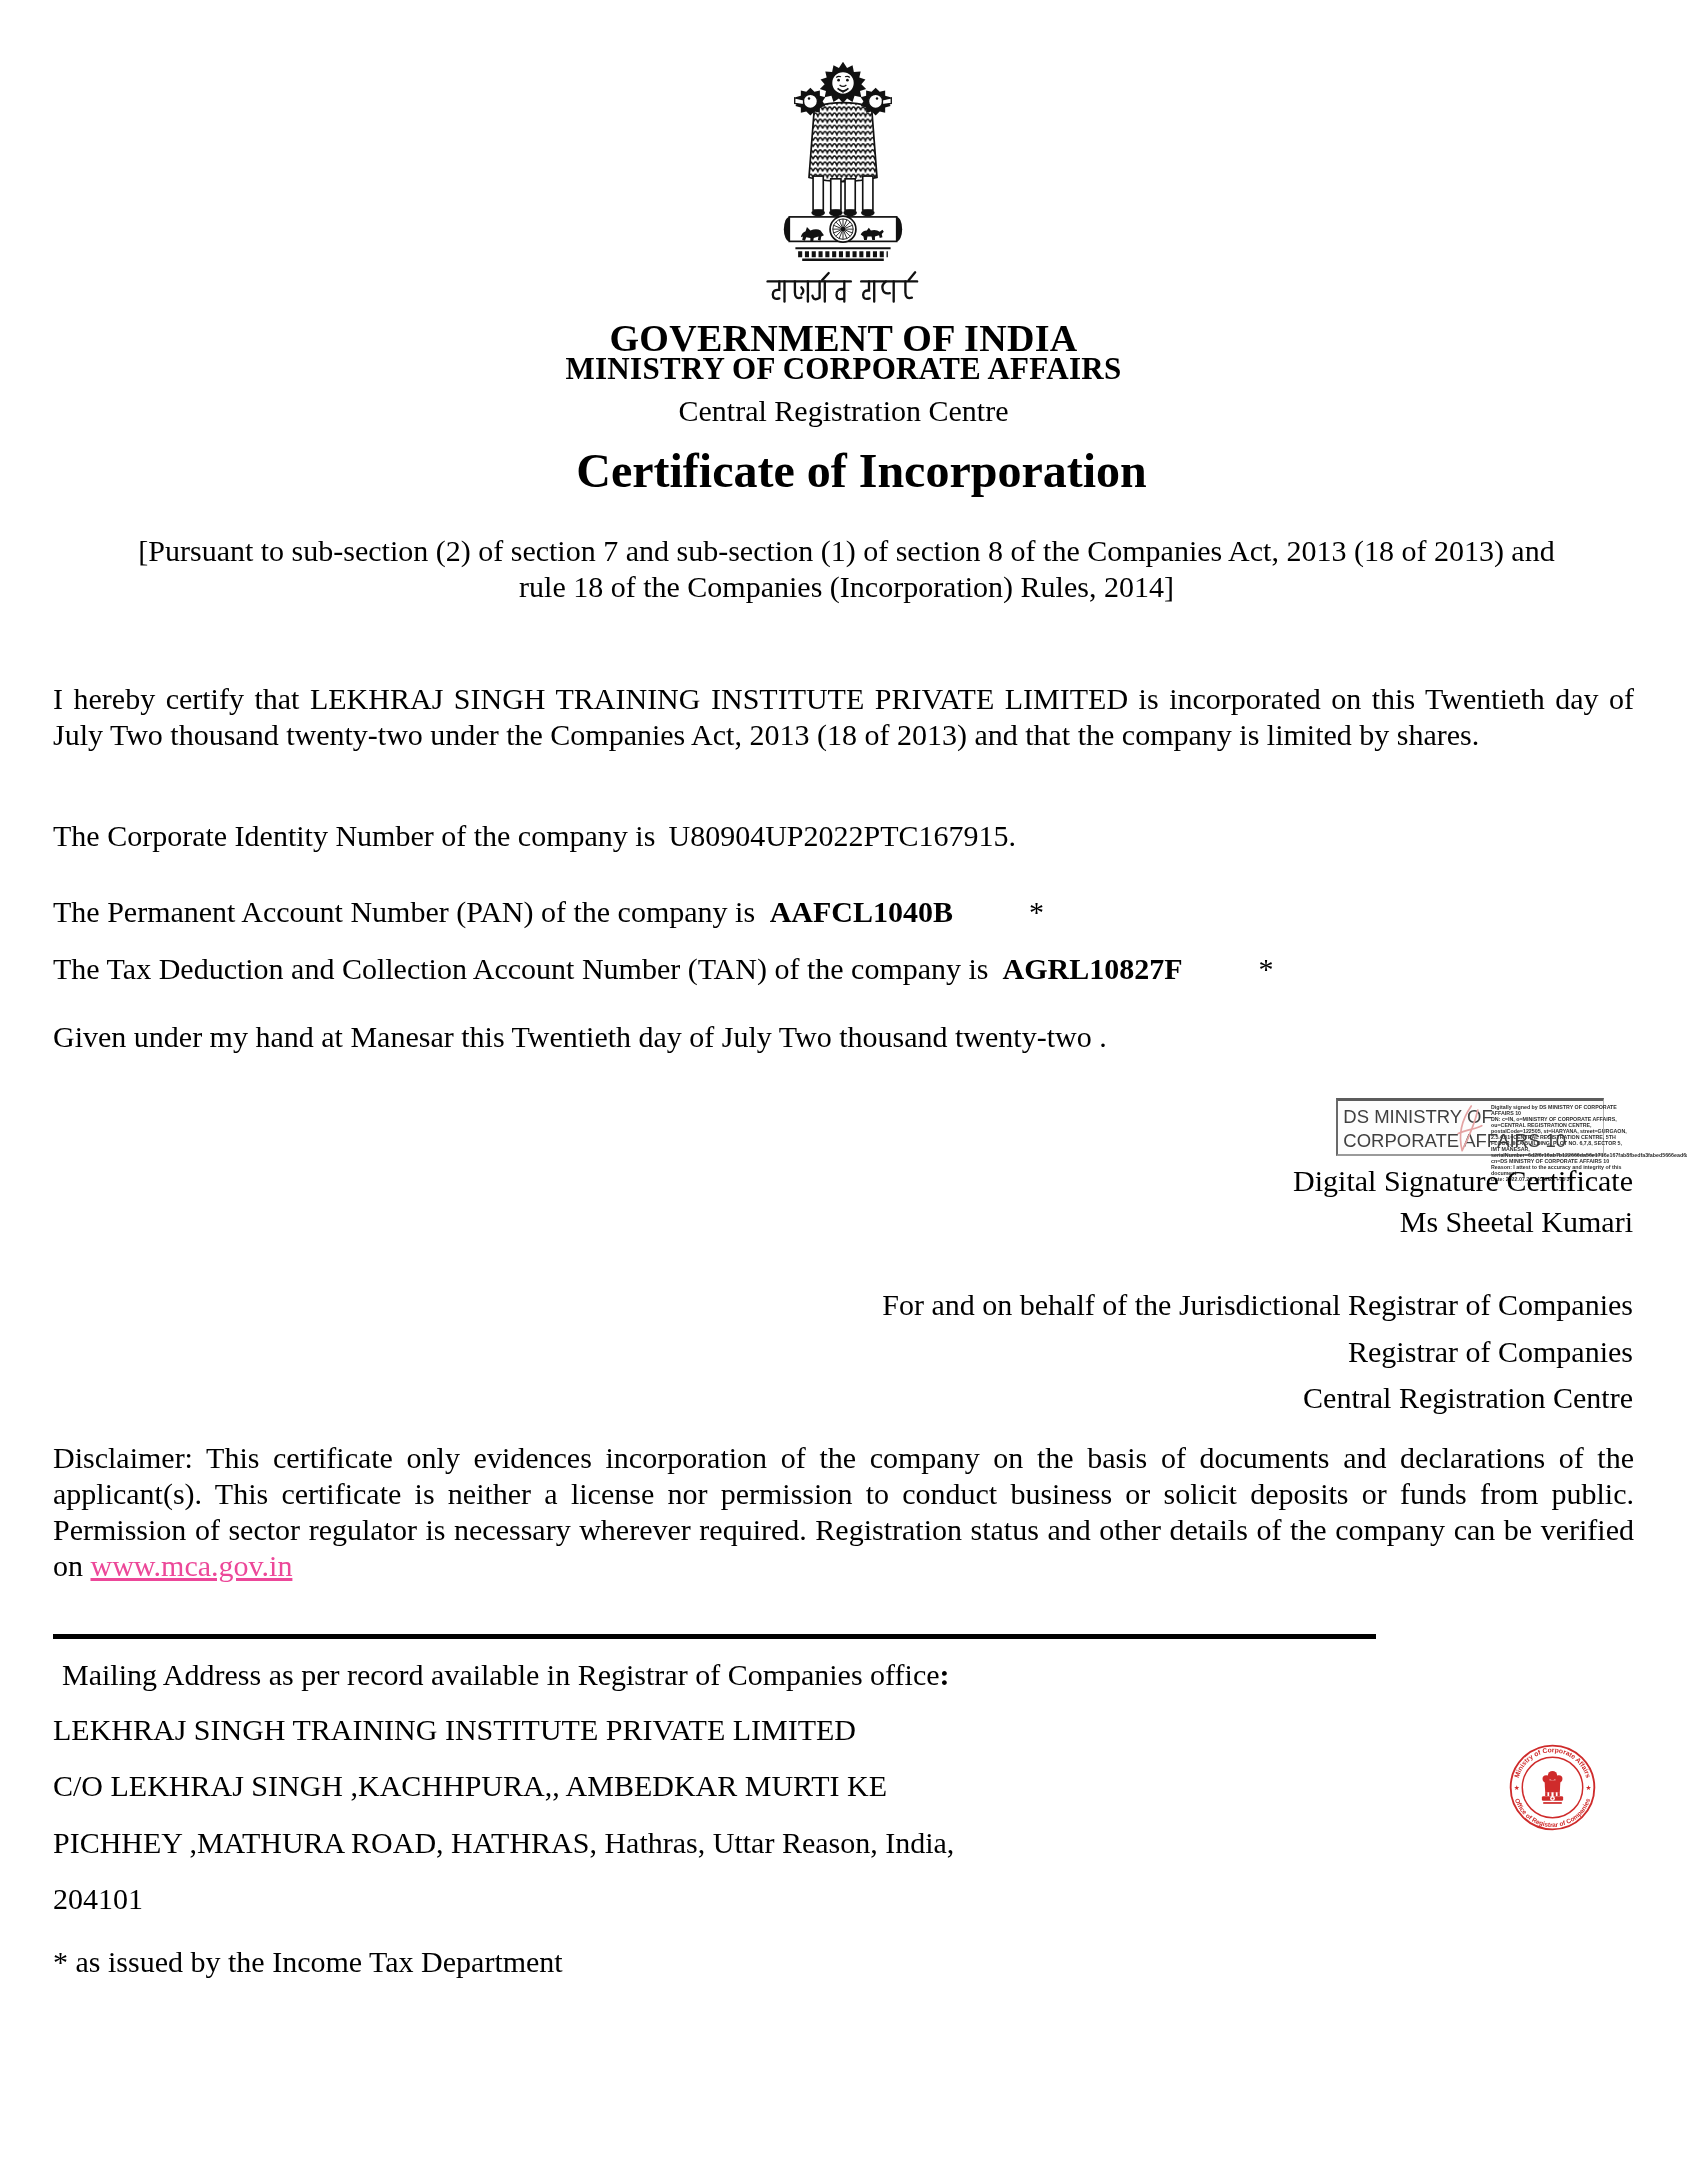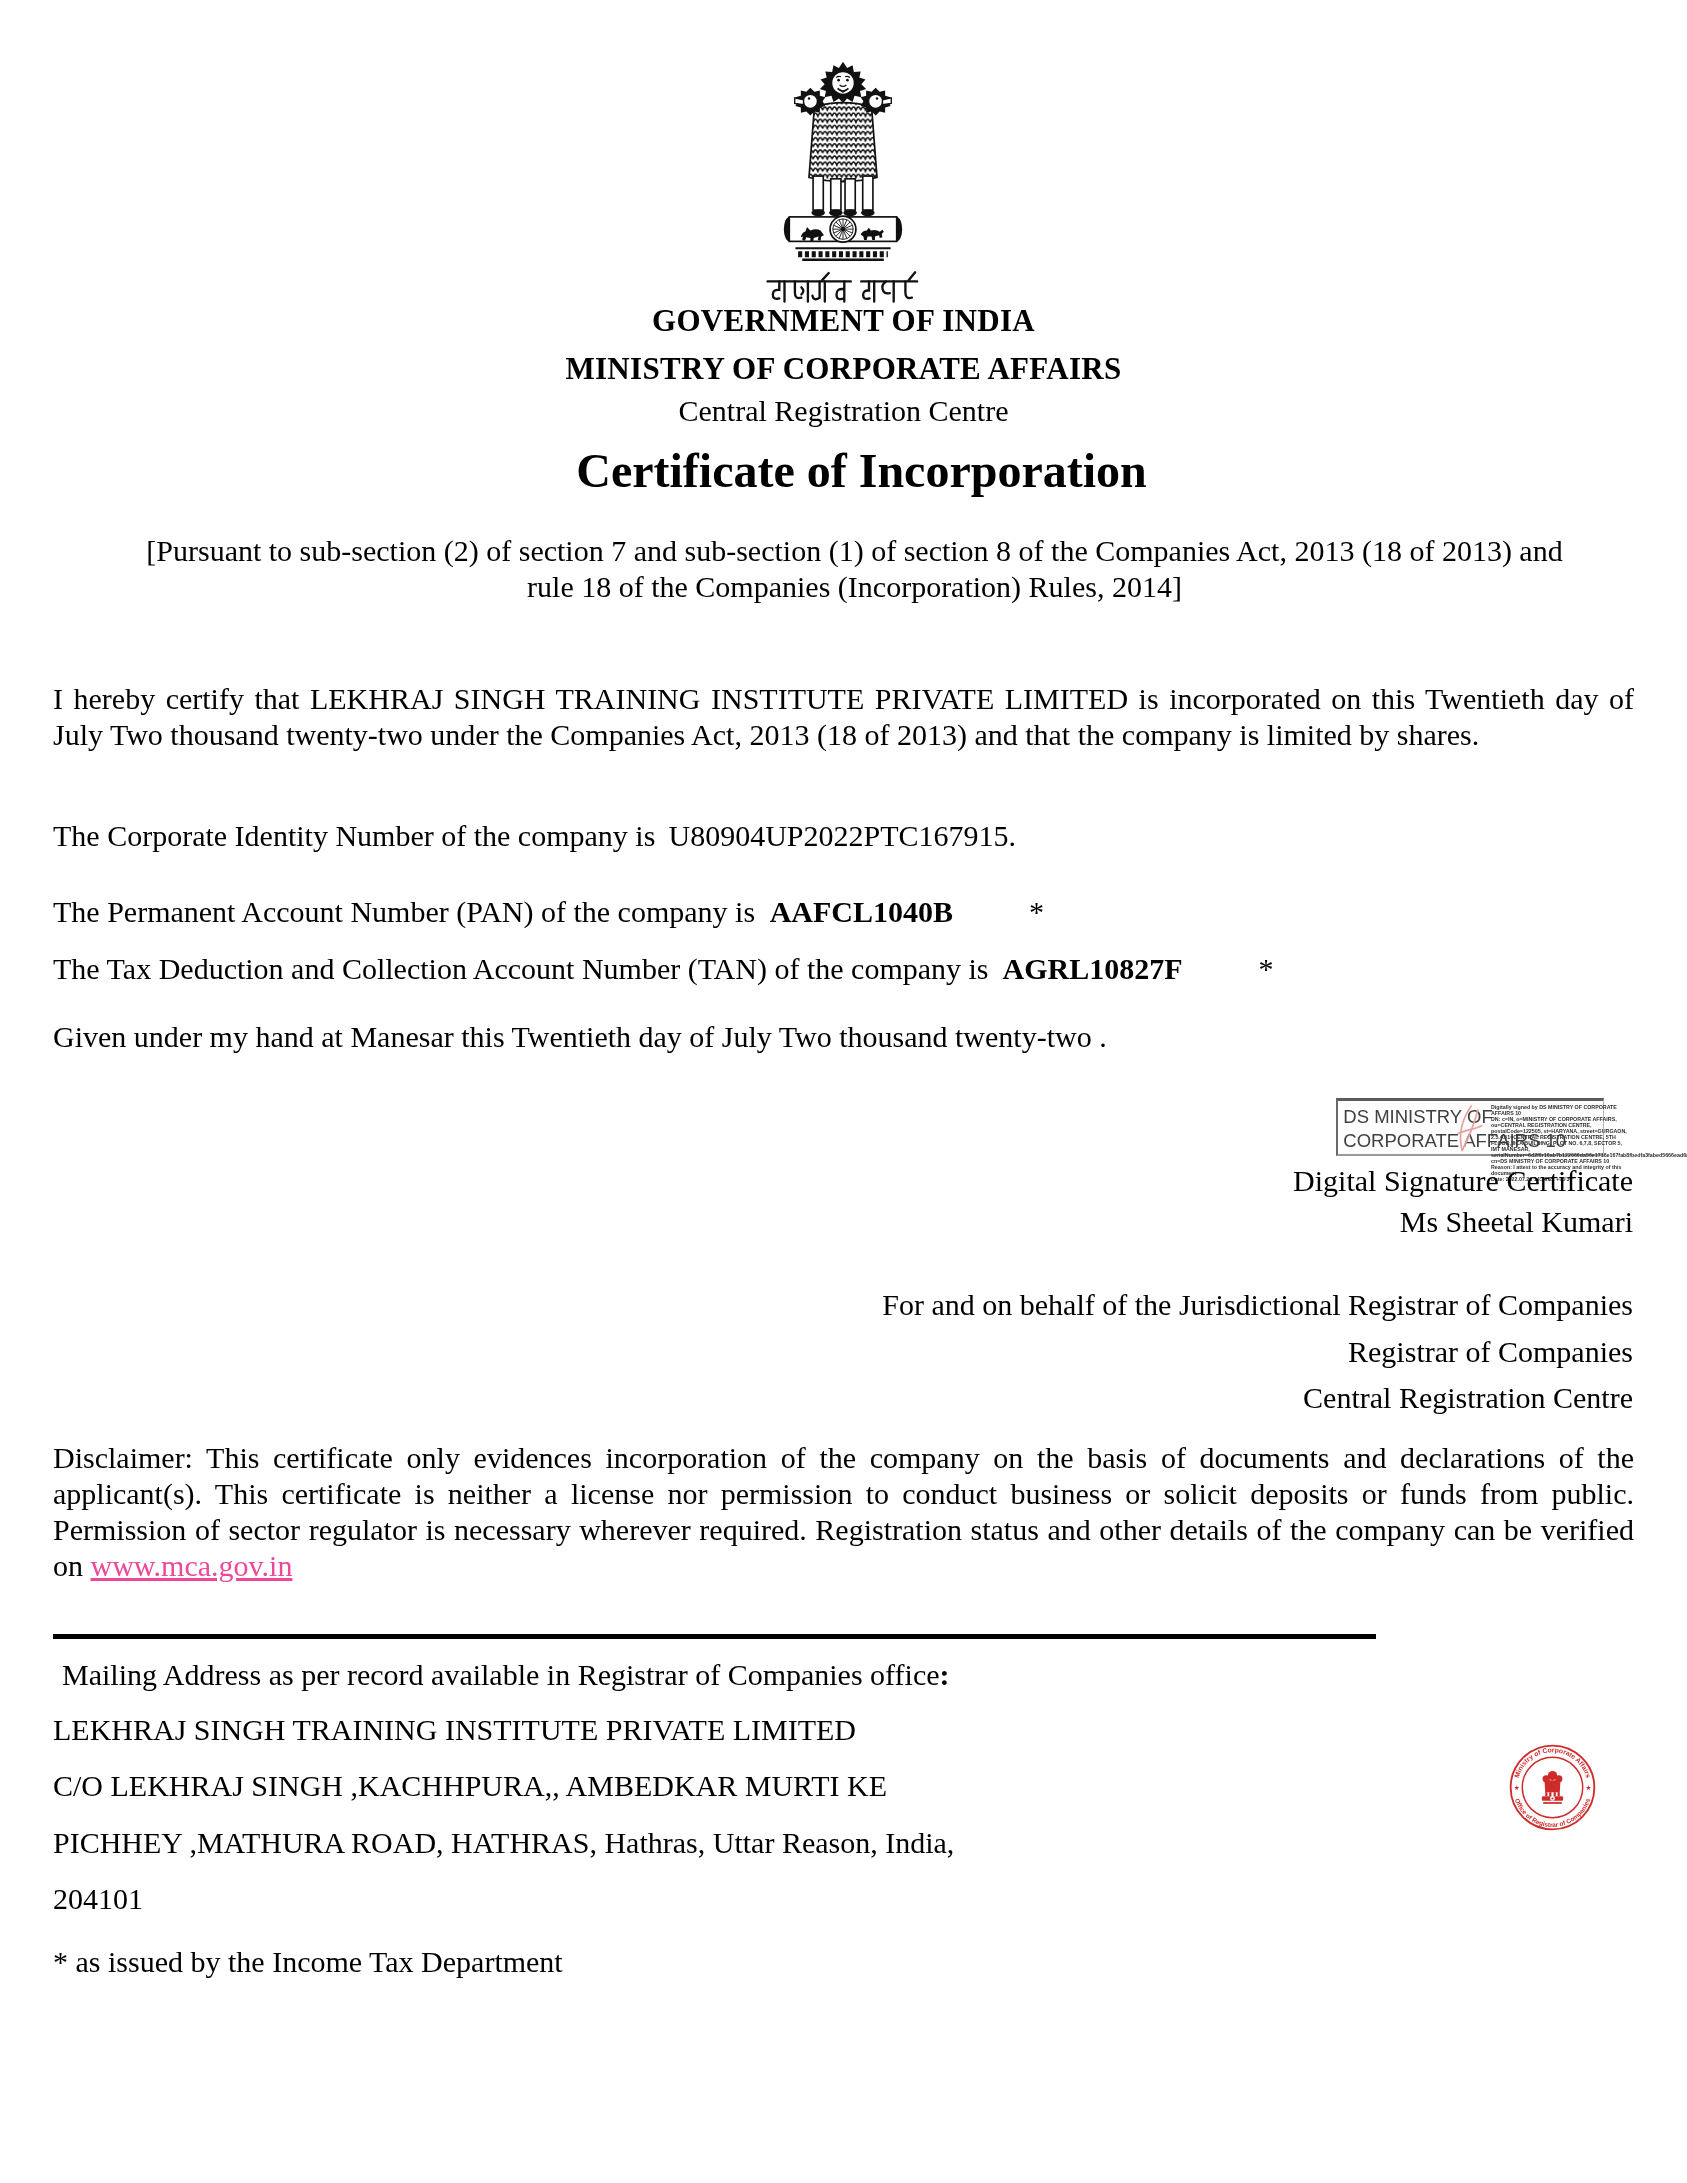--- a/index.html
+++ b/index.html
@@ -3,25 +3,25 @@
 <meta charset="utf-8">
 <style>
   html,body{margin:0;padding:0;background:#e8e8e8;}
   .page{
     position:relative;width:1687px;height:2183px;background:#ffffff;
     font-family:"Liberation Serif", serif;color:#000;overflow:hidden;
   }
   .abs{position:absolute;}
   .centered{left:0;width:1687px;text-align:center;}
   .body-text{font-size:30px;line-height:36px;text-align:center;}
-  .gov-line{top:303px;font-size:31px;font-weight:bold;letter-spacing:0.3px;}
+  .gov-line{top:316px;font-size:38px;font-weight:bold;letter-spacing:0.3px;}
   .ministry-line{top:351px;font-size:31px;font-weight:bold;letter-spacing:0.3px;}
   .centre-line{top:394px;font-size:30px;}
   .cert-title{top:443px;font-size:48px;font-weight:bold;padding-left:18px;}
-  .pursuant{left:64px;width:1581px;text-align:center;}
+  .pursuant{left:56px;width:1581px;text-align:center;}
   .p1{top:533px;} .p2{top:569px;}
   .certify{top:681px;left:53px;width:1581px;text-align:justify;}
   .fieldline{left:53px;white-space:nowrap;}
   .cin{top:818px;} .pan{top:894px;} .tan{top:951px;} .given{top:1019px;}
   .val-cin{margin-left:13.2px;}
   .val-bold{font-weight:bold;margin-left:14.6px;}
   .val-bold-tan{font-weight:bold;margin-left:14px;}
   .ast{margin-left:76px;}
   .stamp-box{
     left:1336px;top:1098px;width:268px;height:58px;box-sizing:border-box;

